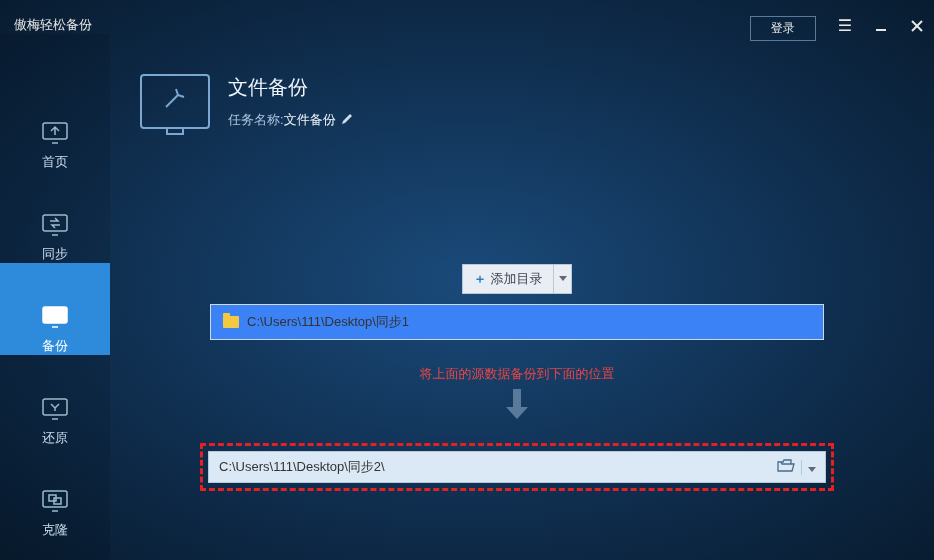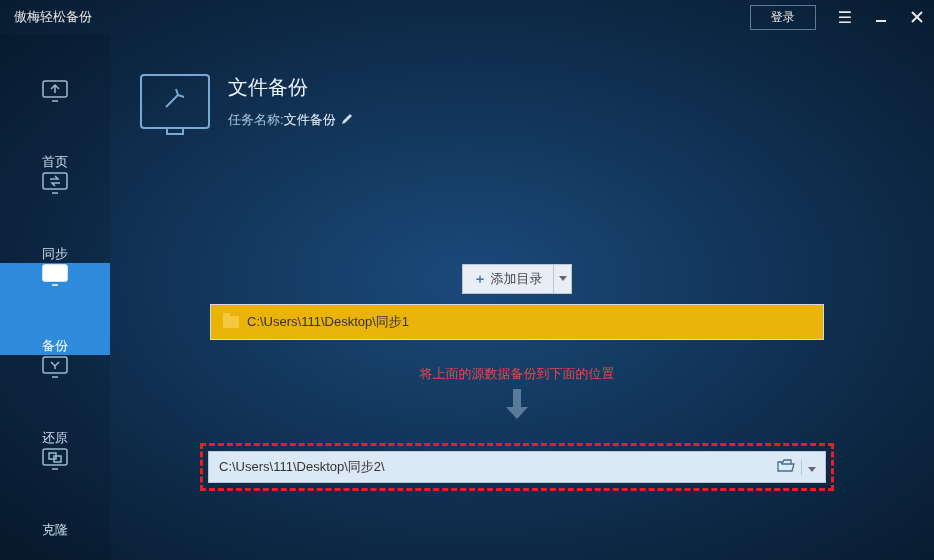--- a/index.html
+++ b/index.html
@@ -1,38 +1,38 @@
 <!DOCTYPE html>
 <html><head>
 <meta charset="utf-8">
 <style>
 * { margin: 0; padding: 0; box-sizing: border-box; font-family: "Microsoft YaHei", sans-serif; }
 body { width: 934px; height: 560px; background: radial-gradient(ellipse at center, #1a4a7a 0%, #0d2845 70%, #081c30 100%); overflow: hidden; }
-.titlebar { height: 34px; display: flex; align-items: center; padding: 6px 10px; color: #e8e8e8; font-size: 13px; }
+.titlebar { height: 34px; display: flex; align-items: flex-start; padding: 16px 10px; color: #e8e8e8; font-size: 13px; }
 .titlebar .title { flex: 1; padding-left: 4px; }
 .login-btn { border: 1px solid #5a7a9a; padding: 3px 20px; color: #e8e8e8; font-size: 12px; cursor: pointer; margin-right: 22px; background: transparent; }
 .title-actions { display: flex; align-items: center; gap: 22px; }
 .title-actions span, .title-actions svg { cursor: pointer; color: #e8e8e8; }
 .main { display: flex; height: calc(100% - 34px); }
 .sidebar { width: 110px; display: flex; flex-direction: column; align-items: center; padding-top: 45px; background: rgba(0,0,0,0.1); }
-.sidebar-item { width: 100%; height: 92px; display: flex; flex-direction: column; align-items: center; justify-content: space-between; color: #cde; font-size: 13px; cursor: pointer; gap: 8px; }
+.sidebar-item { width: 100%; height: 92px; display: flex; flex-direction: column; align-items: center; justify-content: flex-end; color: #cde; font-size: 13px; cursor: pointer; gap: 8px; }
 .sidebar-item.active { background: #2e8bdc; color: #fff; }
 .sidebar-item.active svg { stroke: #fff; fill: #fff; }
 .content { flex: 1; padding: 40px 40px 0 30px; position: relative; }
 .header { display: flex; align-items: flex-start; gap: 18px; }
 .header-icon { width: 70px; height: 55px; border: 2px solid #7aa8d0; border-radius: 4px; display: flex; align-items: center; justify-content: center; position: relative; }
 .header-icon::after { content: ''; position: absolute; bottom: -8px; left: 50%; transform: translateX(-50%); width: 14px; height: 6px; border: 2px solid #7aa8d0; border-top: none; }
 .header-text h2 { color: #eef5fc; font-weight: normal; font-size: 20px; margin-bottom: 10px; }
 .task-line { display: flex; align-items: center; color: #a8c4de; font-size: 13px; }
 .task-line span.val { color: #eef5fc; }
 .pencil { cursor: pointer; color: #cde; margin-left: 4px; }
 .add-dir { margin: 135px auto 10px; display: flex; width: 110px; }
 .add-dir-btn { flex: 1; background: #e8eef4; color: #445; border: 1px solid #b8c8d8; padding: 5px 8px; font-size: 13px; cursor: pointer; display: flex; align-items: center; justify-content: center; gap: 4px; }
 .add-dir-caret { width: 18px; background: #e8eef4; border: 1px solid #b8c8d8; border-left: none; cursor: pointer; display: flex; align-items: center; justify-content: center; }
-.path-row { background: #eab308; border: 1px solid #d0d8e0; padding: 8px 12px; display: flex; align-items: center; gap: 8px; font-size: 13px; color: #333; margin: 0 70px 0 70px; }
+.path-row { background: #3b82f6; border: 1px solid #d0d8e0; padding: 8px 12px; display: flex; align-items: center; gap: 8px; font-size: 13px; color: #333; margin: 0 70px 0 70px; }
 .folder-ic { width: 16px; height: 12px; background: #f5c842; border-radius: 1px; position: relative; }
 .folder-ic::before { content:''; position:absolute; top:-3px; left:0; width:7px; height:3px; background:#f5c842; border-radius:1px 1px 0 0; }
 .hint { text-align: center; color: #ef4444; font-size: 13px; margin-top: 25px; }
 .arrow-down { text-align: center; margin-top: 6px; }
 .dest-wrap { margin: 20px 60px 0 60px; border: 3px dashed #e62020; padding: 5px; }
 .dest-row { background: #dbe8f5; border: 1px solid #b8c8d8; padding: 6px 10px; display: flex; align-items: center; font-size: 13px; color: #333; }
 .dest-row .dp { flex: 1; }
 .dest-row .browse { color: #4a6a8a; padding: 0 6px; cursor: pointer; }
 .dest-row .car { width: 14px; text-align: center; cursor: pointer; color: #667; border-left: 1px solid #b8c8d8; padding-left: 6px; }
 </style>

